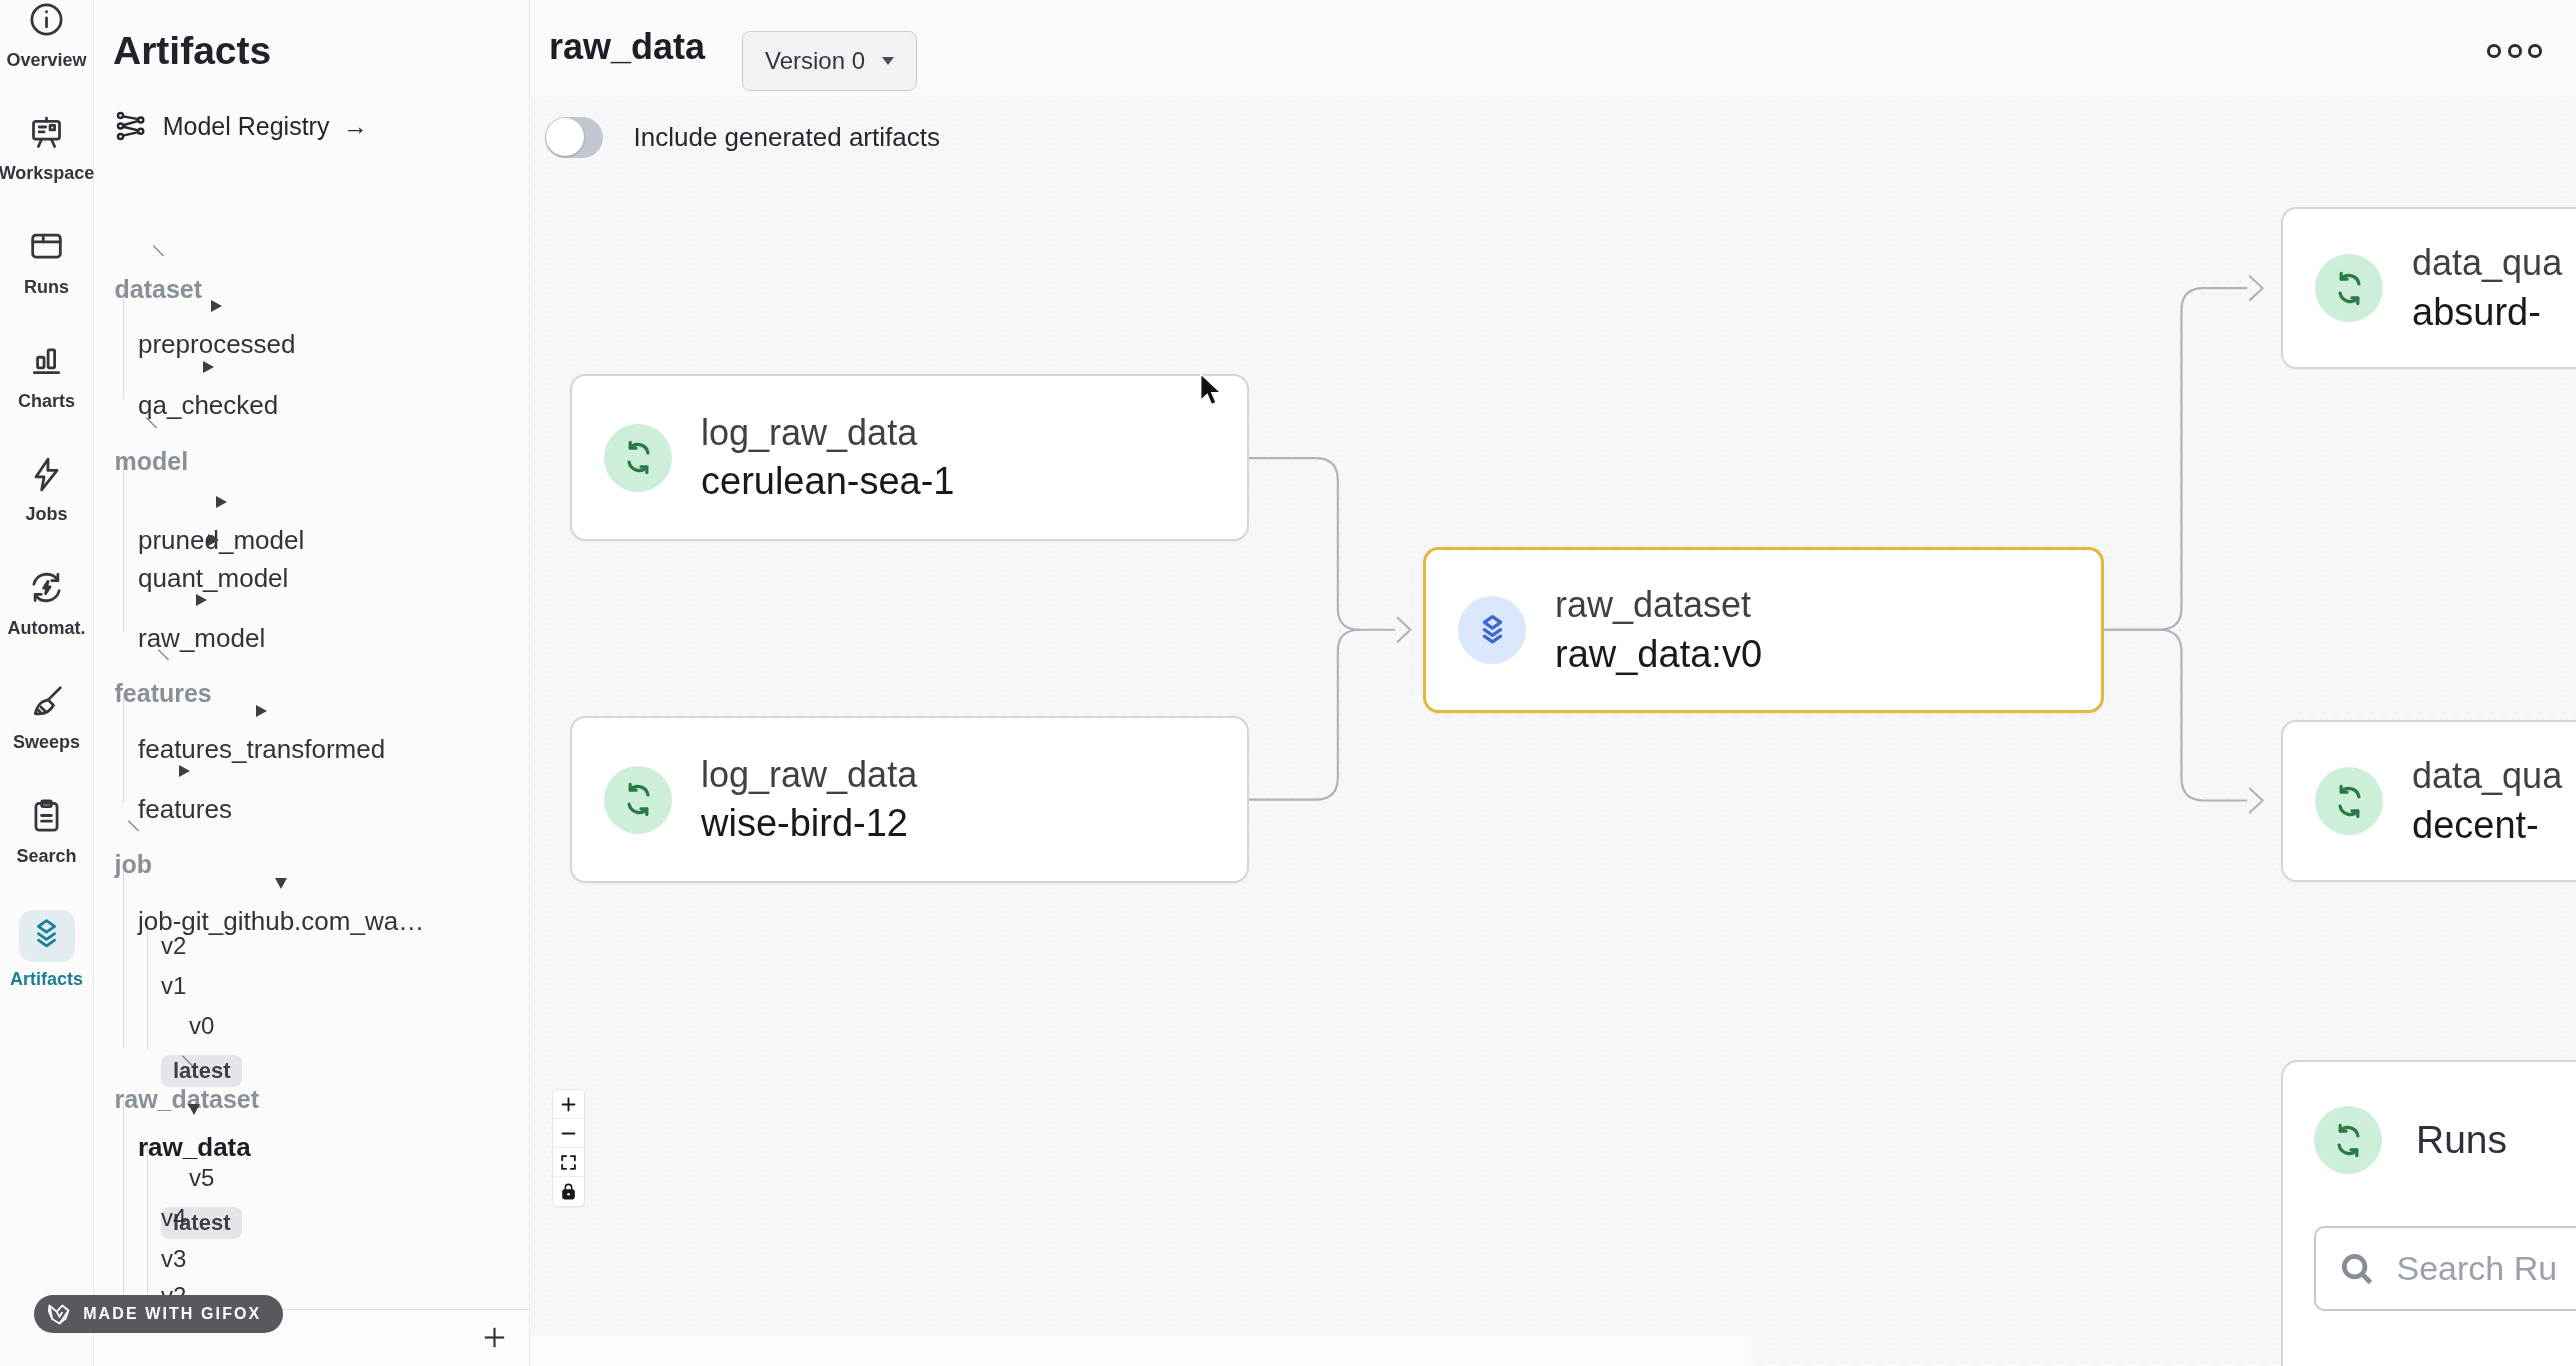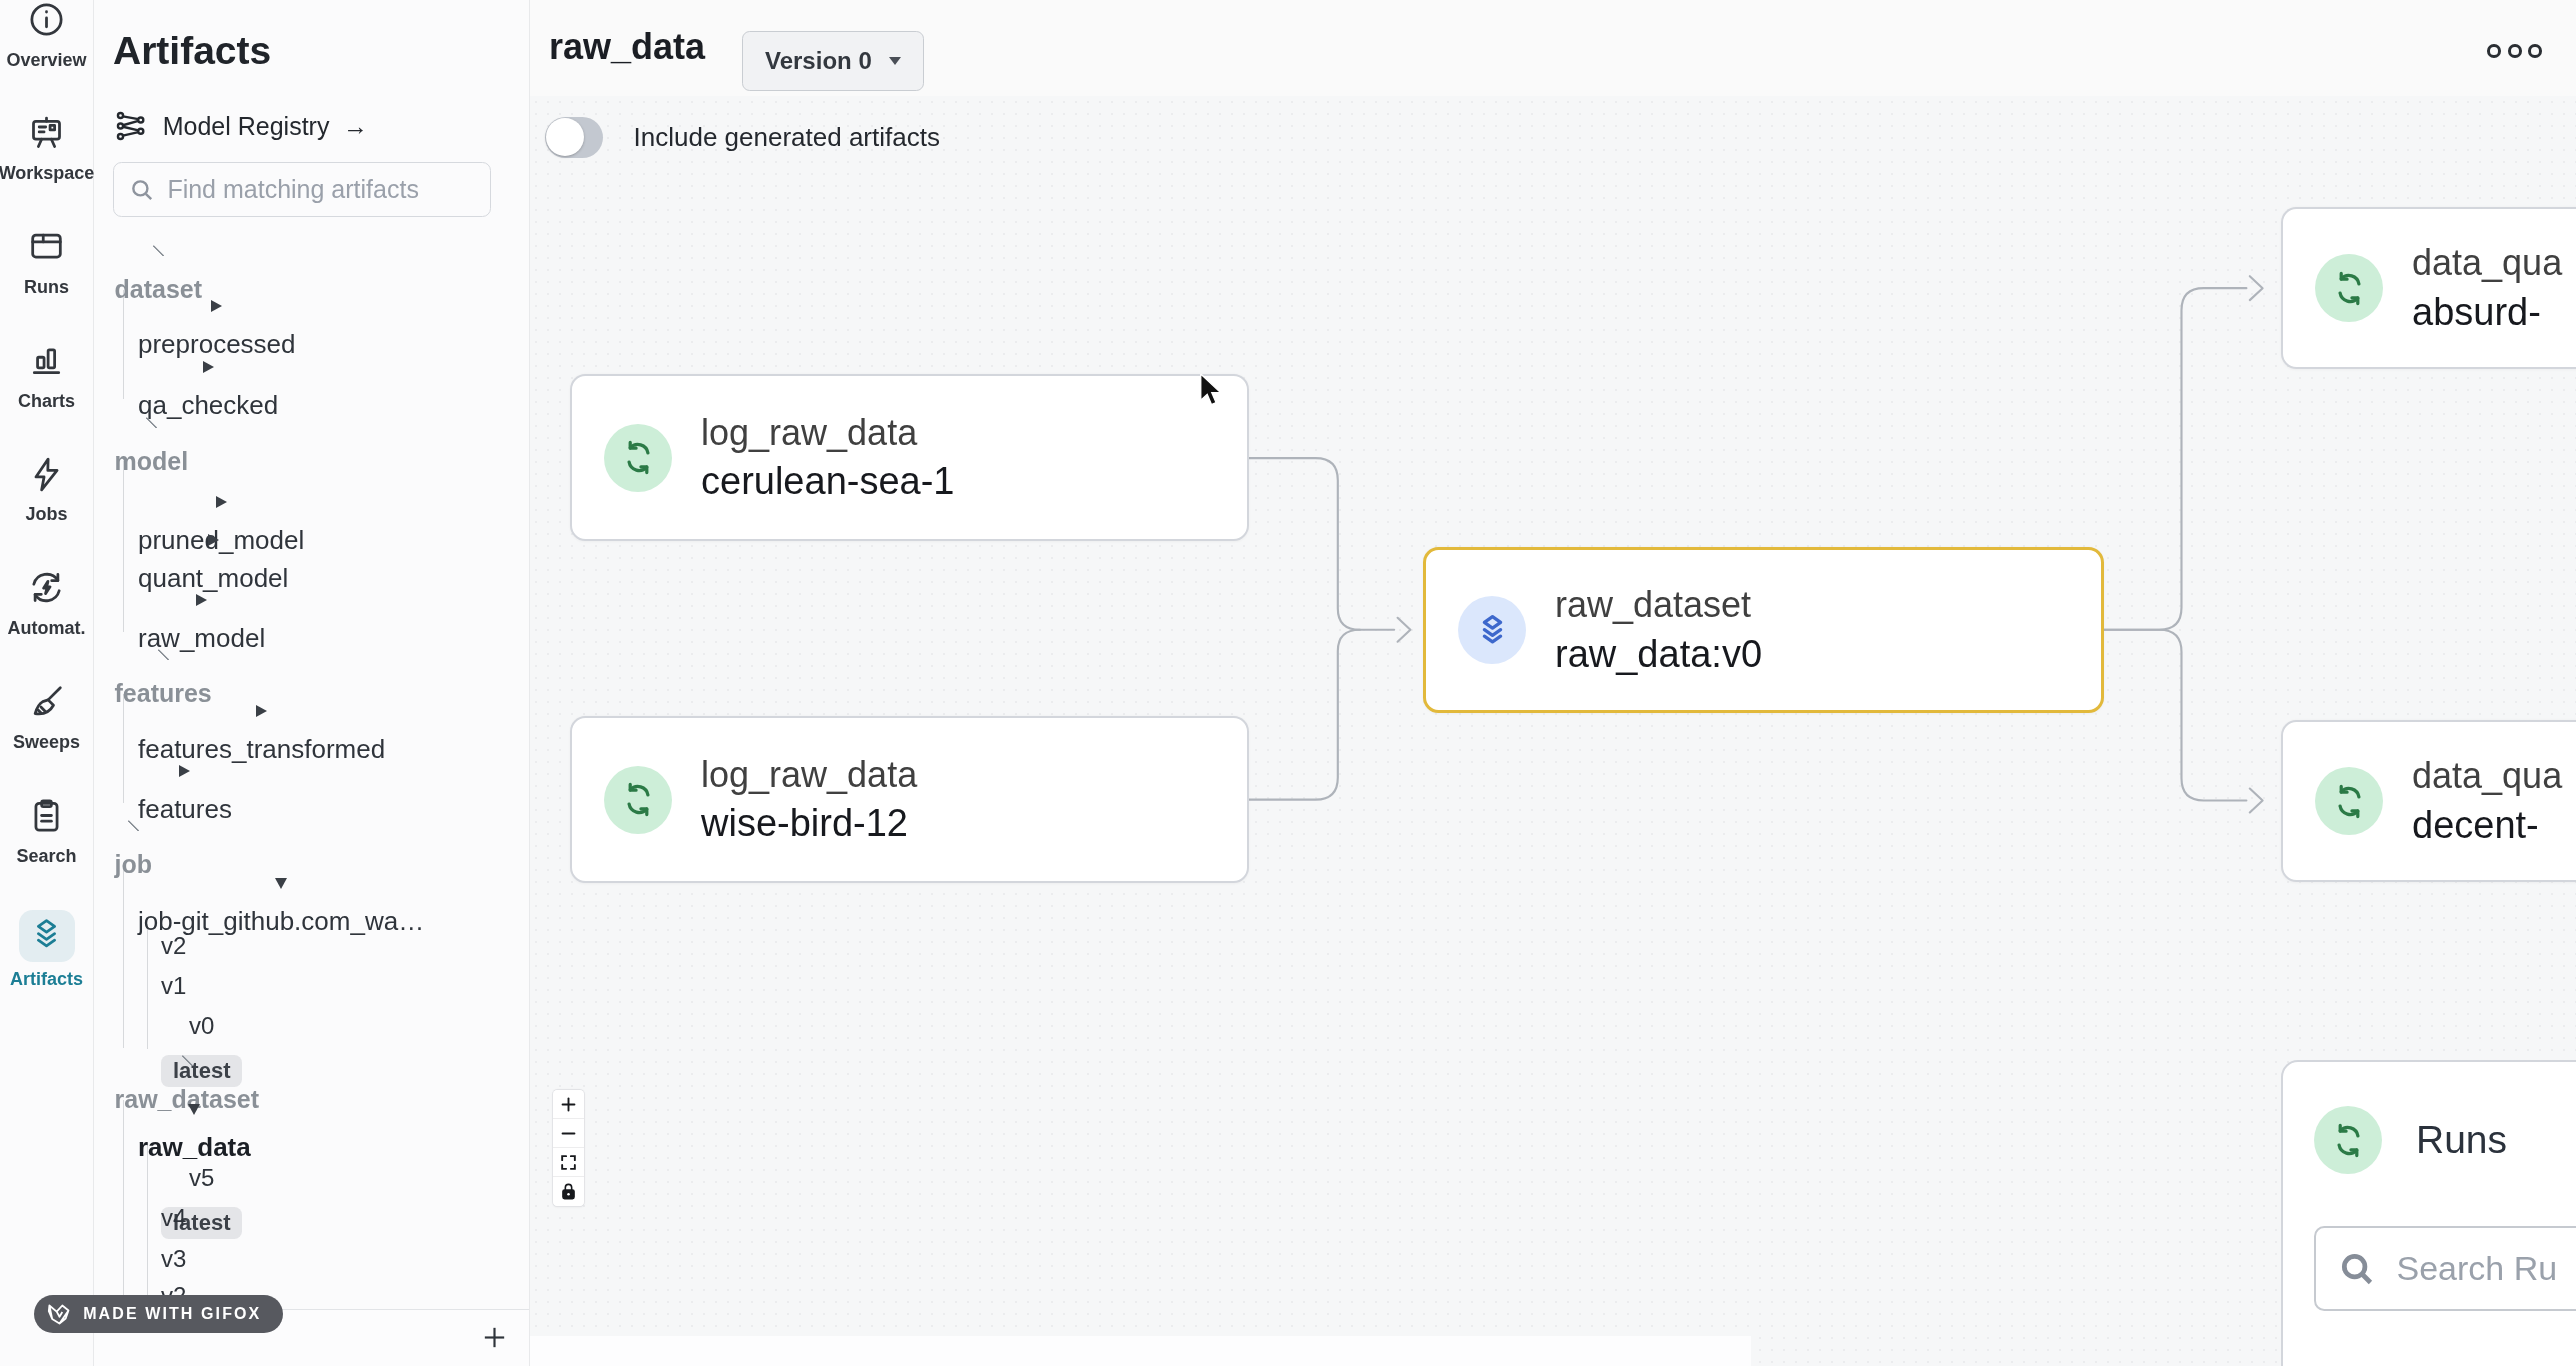--- a/index.html
+++ b/index.html
@@ -36,21 +36,21 @@
   .badge { background:#e4e5e8; color:#3c4148; font-size:22px; font-weight:700; padding:2.6px 12px; border-radius:7.7px; }
   .guide { position:absolute; border-left:1.7px solid #d7d9dc; }
   .sb-footer { position:absolute; left:0; right:0; bottom:0; height:58px; background:#fcfcfd; border-top:1.7px solid #e2e4e7; }
   .add-btn { position:absolute; right:15.4px; top:8.5px; width:38px; height:38px; display:flex; align-items:center; justify-content:center; cursor:pointer; }
   .add-btn svg { width:29px; height:29px; stroke:#2f343b; stroke-width:1.8; }
 
   
   .main { flex:1; display:flex; flex-direction:column; min-width:0; }
   .main-header { height:96px; background:#fafafa; position:relative; flex:none; }
   .mh-title { position:absolute; left:19px; top:26px; font-size:36px; font-weight:700; color:#1b1e24; }
-  .version-btn { position:absolute; left:212px; top:31px; height:60px; padding:0 22px; border:1.7px solid #c9cdd2; border-radius:7.7px; background:#f1f2f4; display:flex; align-items:center; gap:17px; font-size:24px; font-weight:700; color:#33383f; cursor:pointer; }
+  .version-btn { position:absolute; left:212px; top:31px; height:60px; padding:0 22px; border:1.7px solid #c9cdd2; border-radius:7.7px; background:#f1f2f4; display:flex; align-items:center; gap:17px; font-size:24px; font-weight:400; color:#33383f; cursor:pointer; }
   .caret-down { width:0; height:0; border-top:8.5px solid #4a4f57; border-left:6px solid transparent; border-right:6px solid transparent; }
   .dots-menu { position:absolute; right:34px; top:44px; display:flex; gap:6.8px; cursor:pointer; }
   .dots-menu span { width:13.7px; height:13.7px; border:3.8px solid #2a2e33; border-radius:50%; }
 
   .tabbar { height:79px; background:#fff; border-bottom:1.7px solid #d4d6d9; display:flex; align-items:stretch; padding-left:56px; gap:49px; flex:none; }
   .tab { display:flex; align-items:center; padding:0 12px; font-size:26px; color:#24282e; position:relative; cursor:pointer; }
   .tab.active { font-weight:600; }
   .tab.active::after { content:""; position:absolute; left:-13.7px; right:-13.7px; bottom:0; height:6px; background:#4a7fc4; }
 
   .canvas { flex:1; position:relative; background:#f6f7f8; overflow:hidden;
@@ -209,27 +209,20 @@
           <circle cx="18.5" cy="15.5" r="1.7"></circle>
         <line x1="6.6" y1="5.6" x2="16.9" y2="7.4"></line>
           <line x1="6.6" y1="11.5" x2="16.9" y2="8.6"></line>
         <line x1="6.6" y1="12.5" x2="16.9" y2="14.9"></line>
           <line x1="6.6" y1="18.4" x2="16.9" y2="16.1"></line>
       </svg>
       <span>Model Registry</span>
       <span>→</span>
     </div>
 
-    <div class="sb-search">
-      <svg viewBox="0 0 24 24">
-          <circle cx="10.5" cy="10.5" r="6.5"></circle>
-          <line x1="15.5" y1="15.5" x2="20.5" y2="20.5"></line>
-        </svg>
-      <input type="text" placeholder="Find matching artifacts" style="">
-    </div>
 
     <div class="guide" style="left:29px; top:290px; height:109px;"></div>
     <div class="guide" style="left:29px; top:461px; height:171px;"></div>
     <div class="guide" style="left:29px; top:694px; height:109px;"></div>
     <div class="guide" style="left:29px; top:864px; height:184px;"></div>
     <div class="guide" style="left:53px; top:924px; height:125px;"></div>
     <div class="guide" style="left:29px; top:1100px; height:208px;"></div>
     <div class="guide" style="left:53px; top:1143px; height:166px;"></div>
 
     <div class="trow group" style="top:252px">

